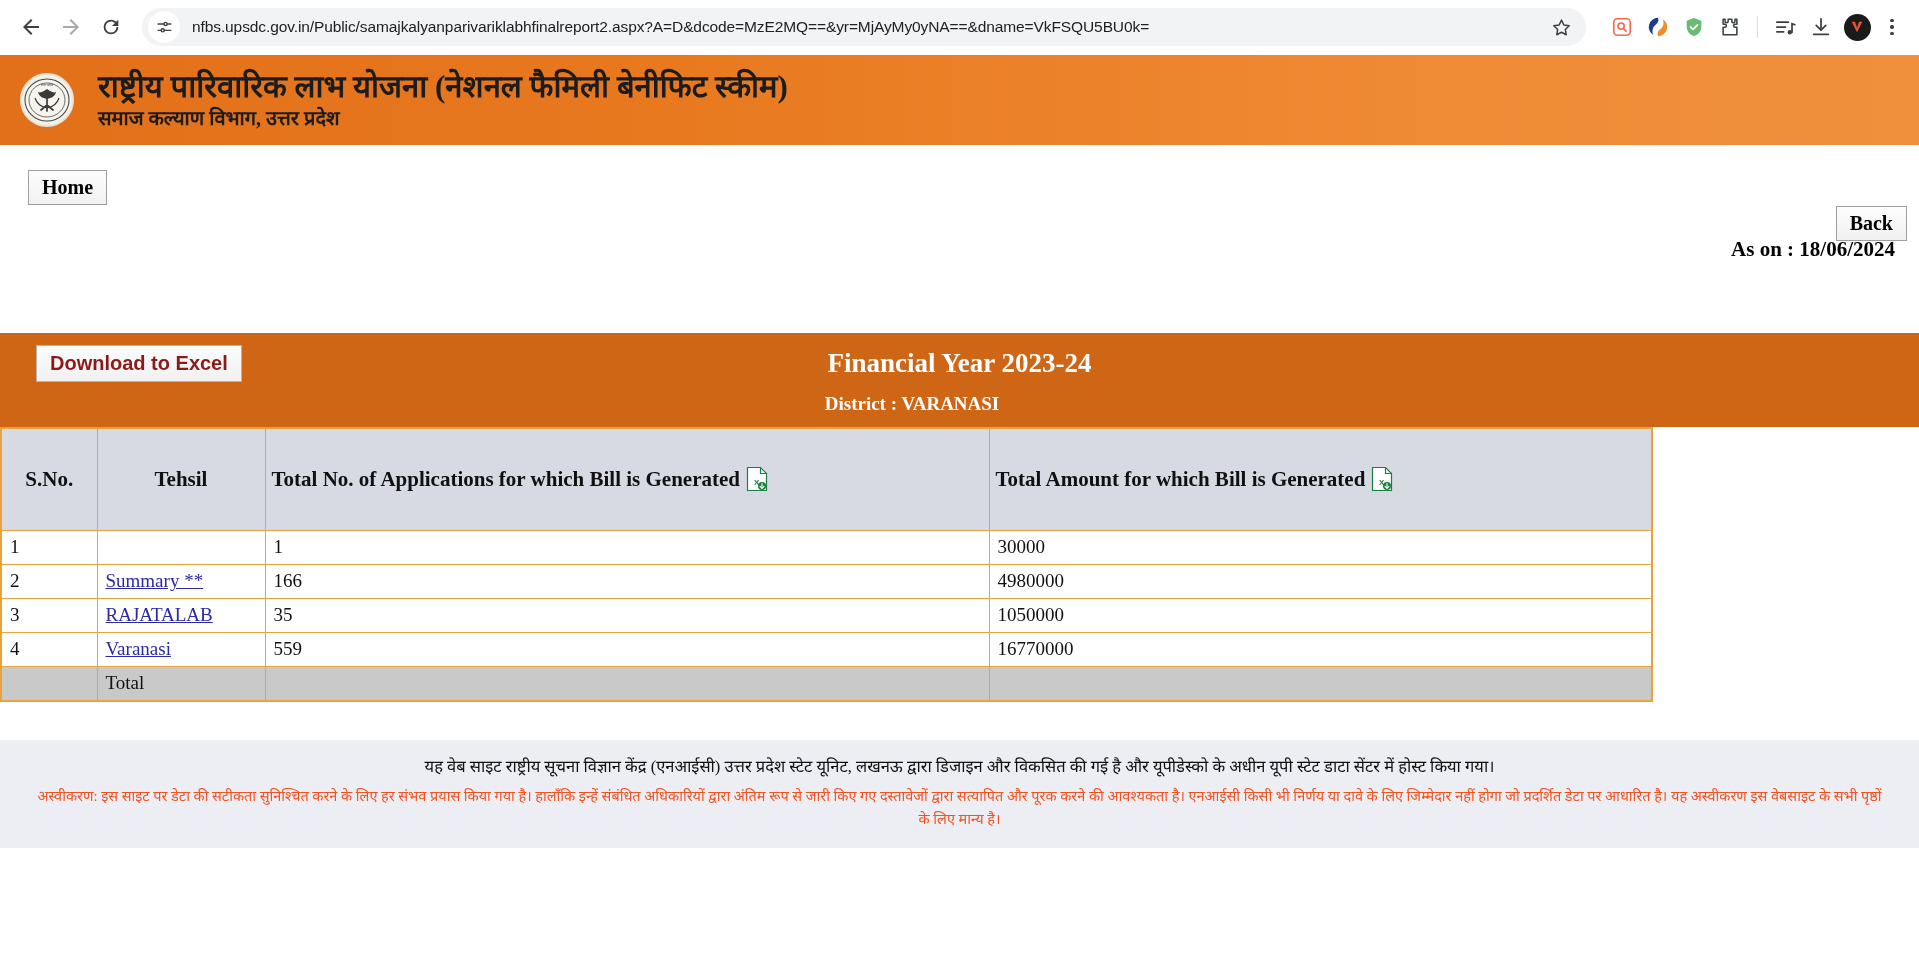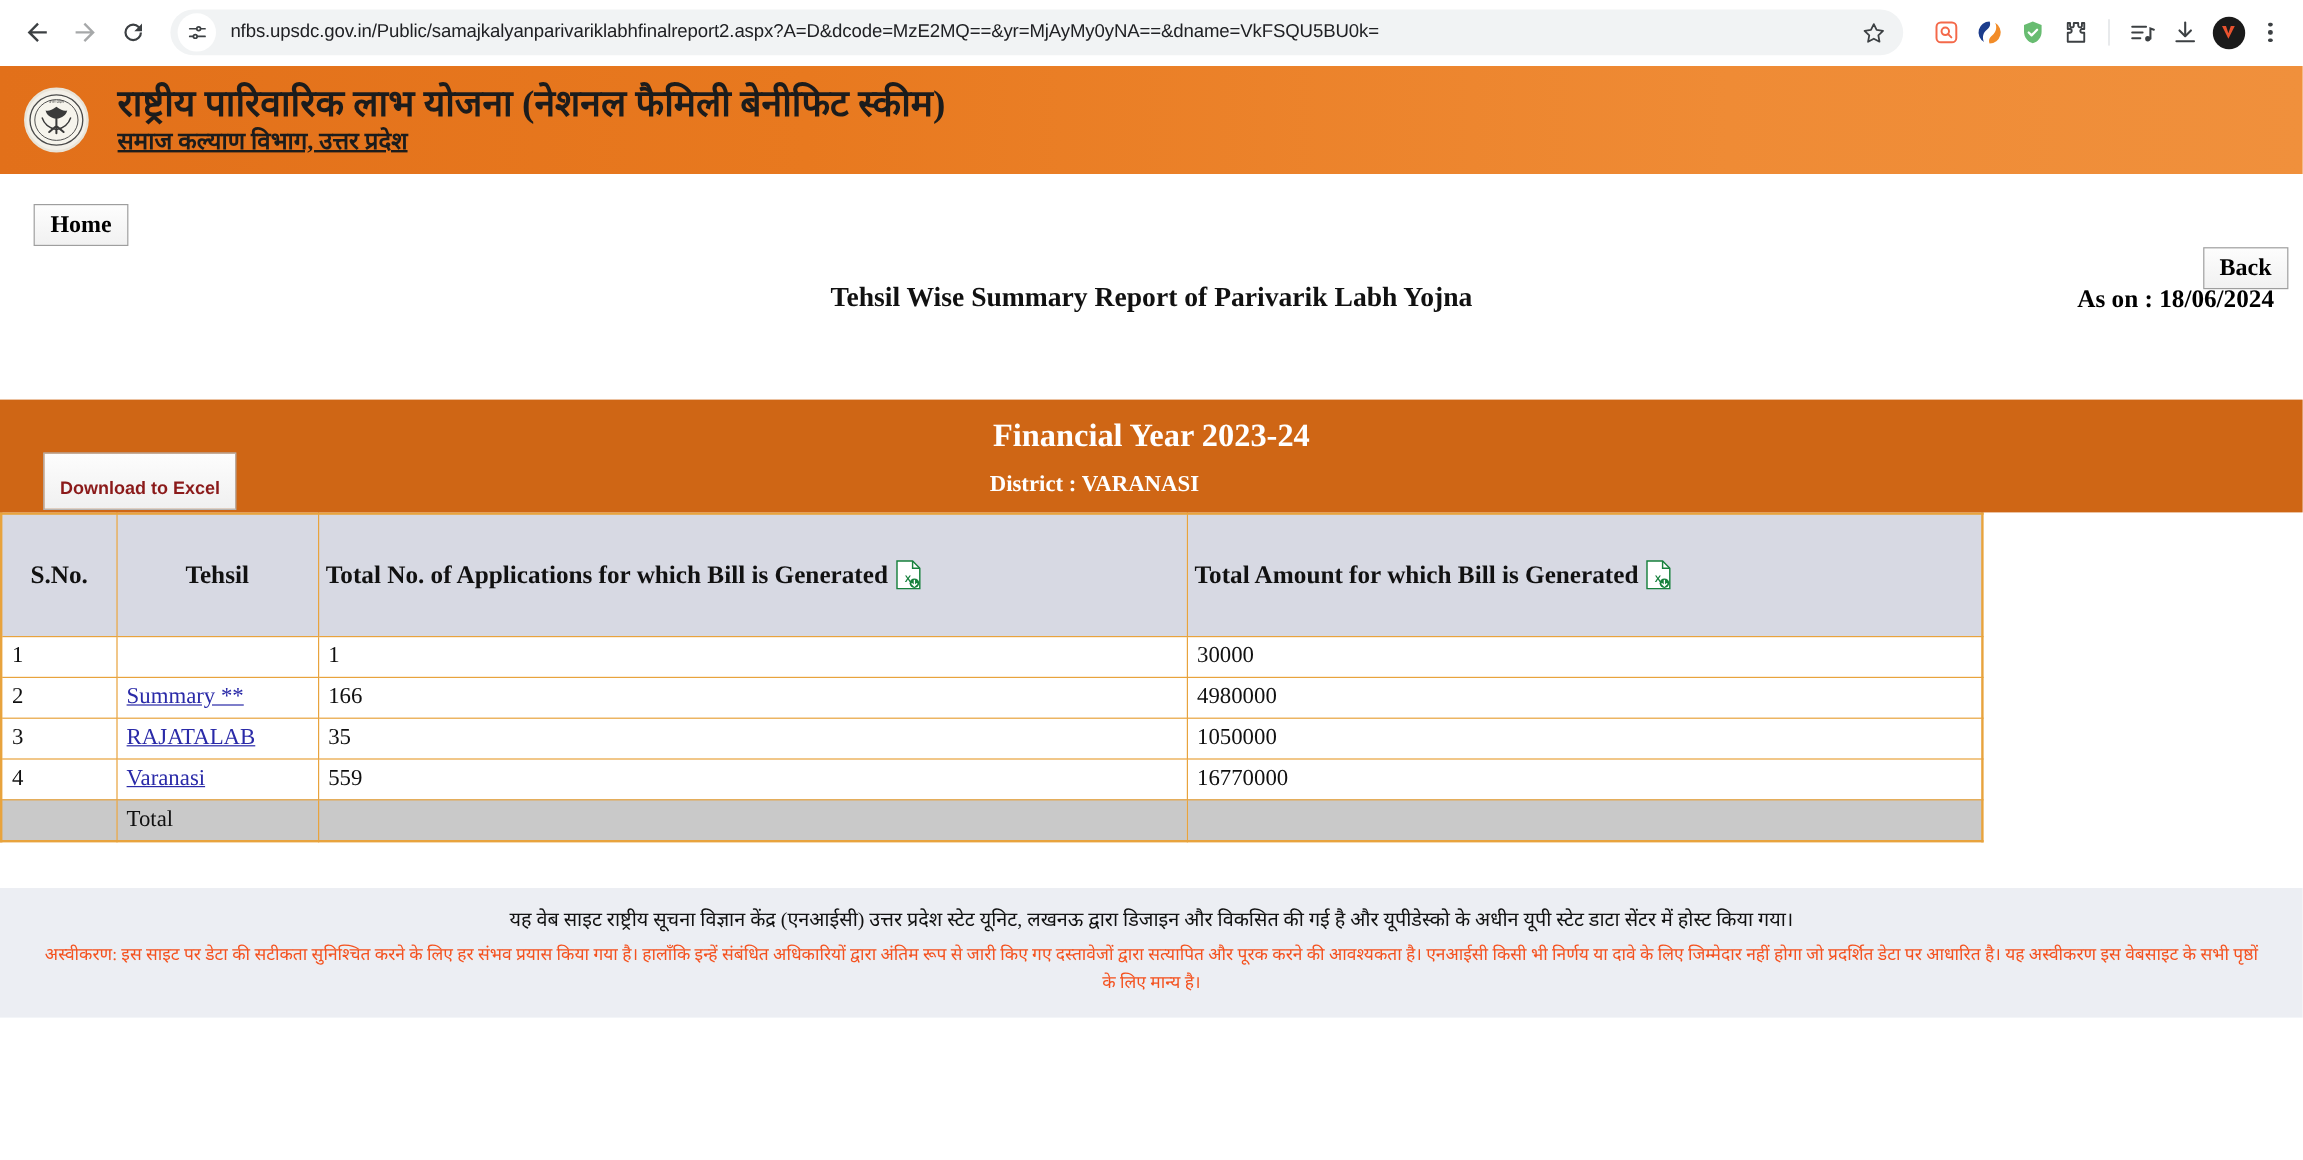--- a/index.html
+++ b/index.html
@@ -131,21 +131,20 @@
     line-height: 1.12;
     white-space: nowrap;
   }
   .header-sub {
     font-family: "Liberation Serif", serif;
     font-size: 20px;
     font-weight: bold;
     color: #1c1c1c;
     line-height: 1.15;
     white-space: nowrap;
-    text-decoration: underline;
   }
 
   .controls-row {
     position: relative;
     height: 78px;
   }
   .btn-plain {
     position: absolute;
     font-family: "Liberation Serif", serif;
     font-size: 20px;
@@ -234,26 +233,25 @@
     position: relative;
     padding: 12px 0 6px;
   }
   .dl-excel {
     position: absolute;
     left: 36px; top: 12px;
     background: linear-gradient(180deg,#fdfdfd 0%, #f0f0f0 100%);
     border: 1px solid #b5b5b5;
     color: #8b1a1a;
     font-family: "Liberation Sans", sans-serif;
-    font-size: 15px;
-    font-weight: bold;
-    padding: 22px 13px 7px;
+    font-size: 20px;
+    font-weight: bold;
+    padding: 6px 13px 7px;
     cursor: pointer;
     line-height: 1.1;
-    margin-top: 32px;
   }
   .fin-year {
     text-align: center;
     font-family: "Liberation Serif", serif;
     font-size: 27px;
     font-weight: bold;
     color: #ffffff;
     padding: 3px 0 0;
   }
   .district {
@@ -456,21 +454,20 @@
   </div>
 
   <div class="controls-row">
     <button class="btn-plain btn-home">Home</button>
 
 
     <button class="btn-plain btn-back">Back</button>
   </div>
 
   <div class="report-title-row">
-    <div class="report-title">Tehsil Wise Summary Report of Parivarik Labh Yojna</div>
     <div class="as-on">As on : 18/06/2024</div>
   </div>
 
   <div class="spacer-blank"></div>
 
   <div class="table-wrap">
     <div class="banner">
       <button class="dl-excel">Download to Excel</button>
       <div class="fin-year">Financial Year  2023-24</div>
       <div class="district">District :  VARANASI</div>

